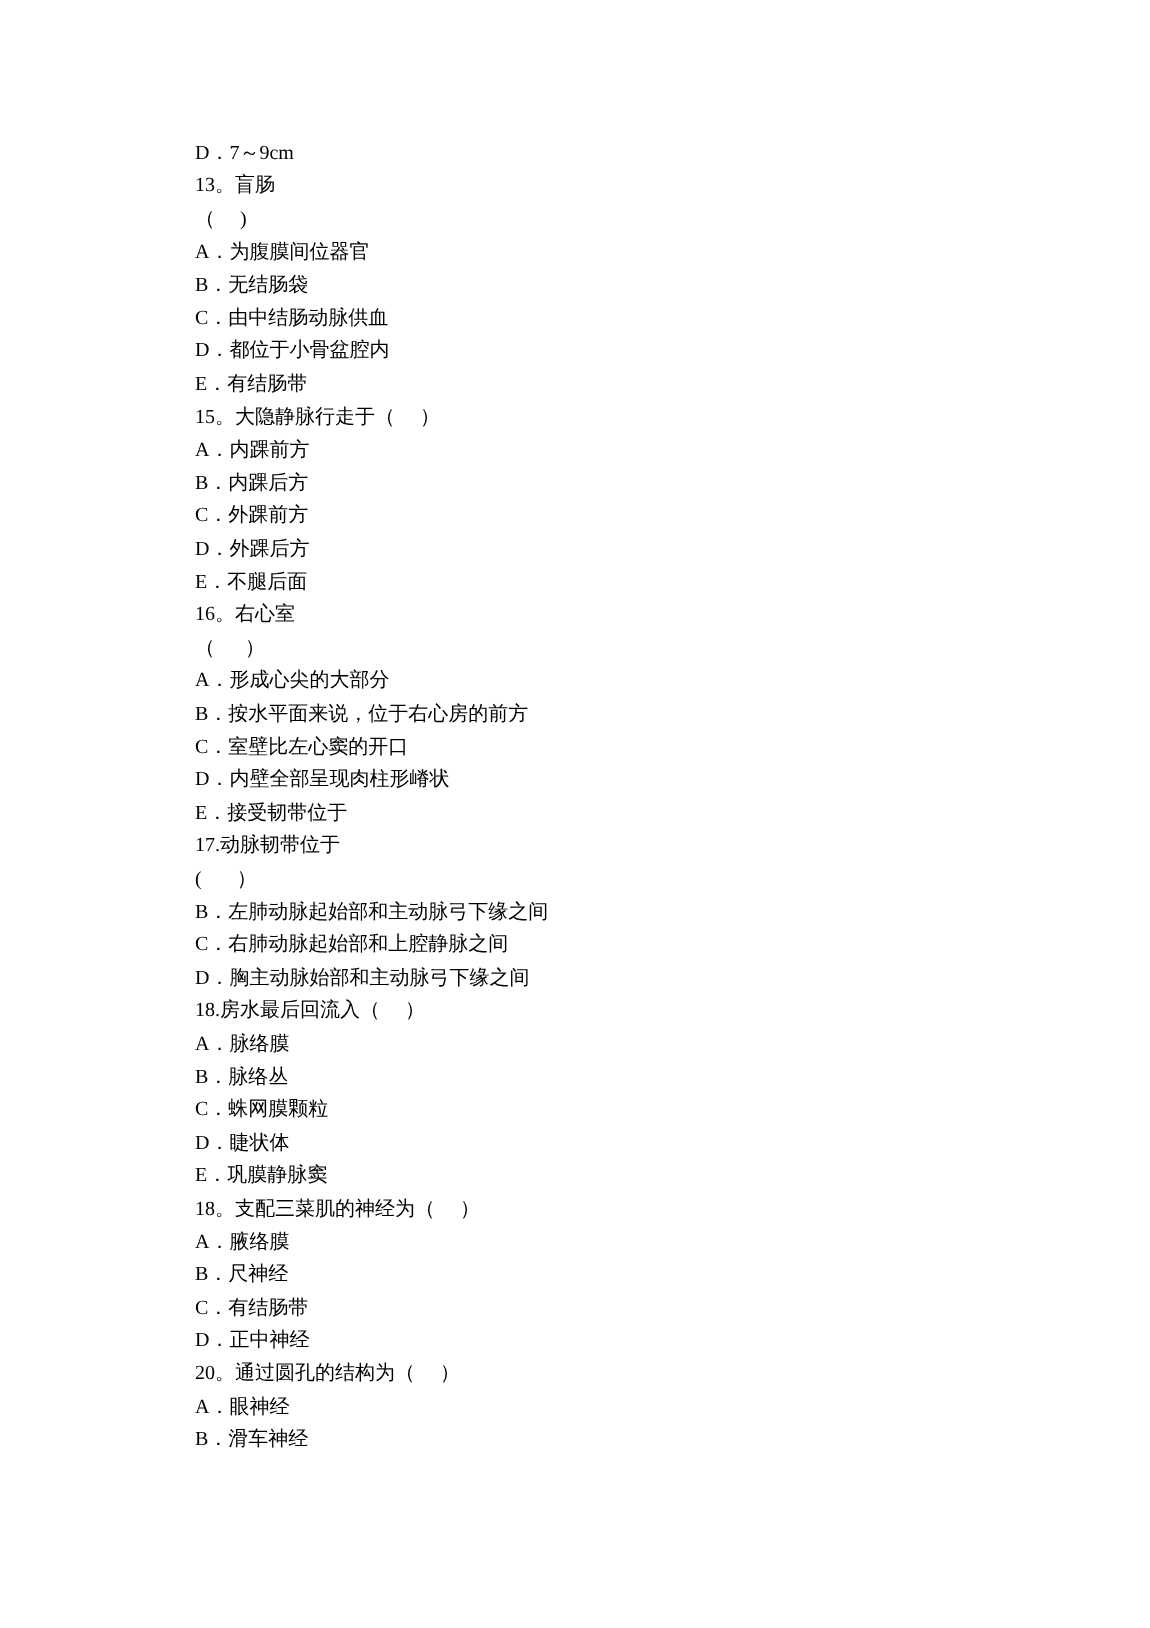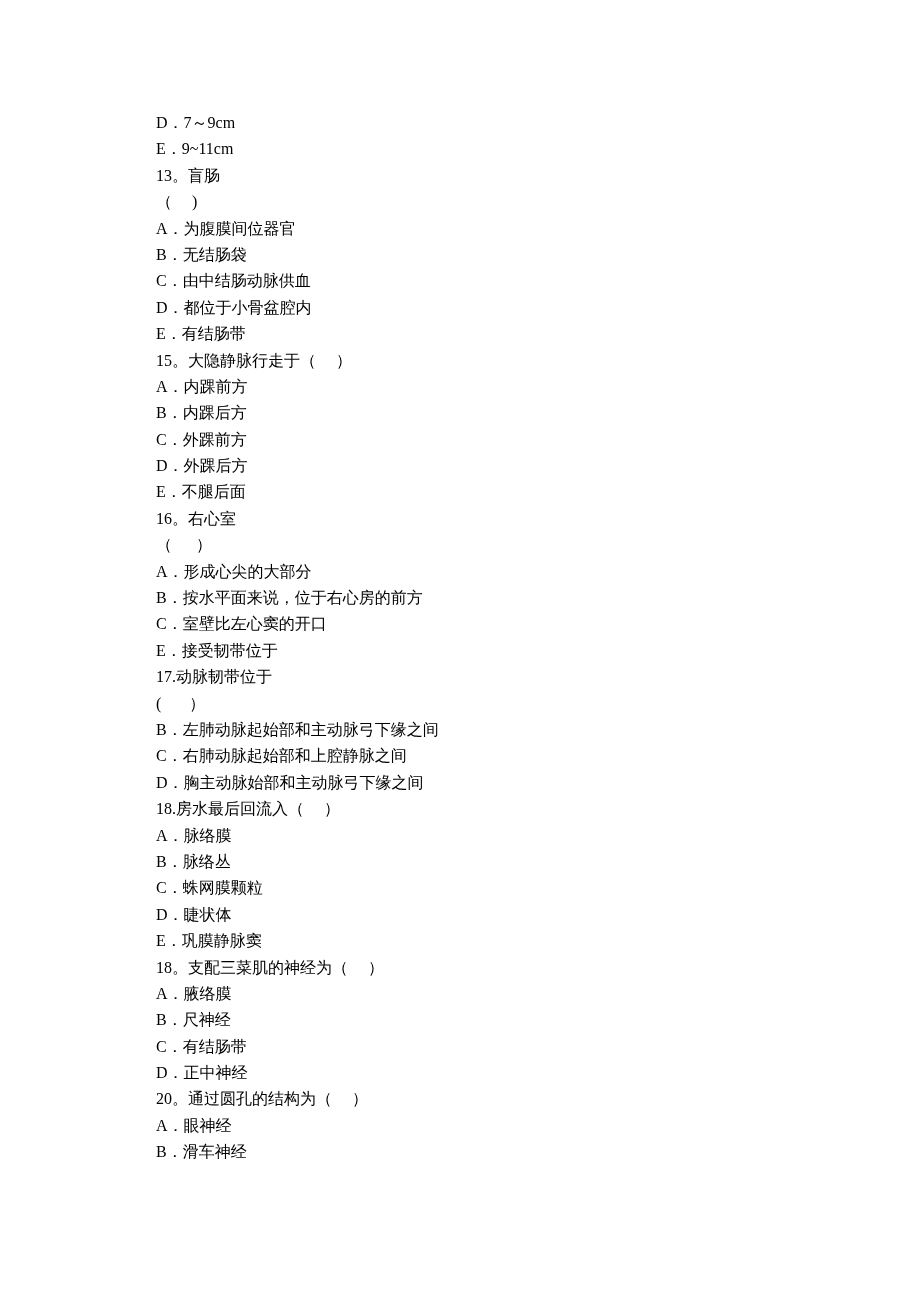--- a/index.html
+++ b/index.html
@@ -16,39 +16,39 @@
     .line {
       white-space: pre;
       margin-left: 36px;
     }
   </style>
 </head>
 <body>
 
 <div id="content">
     <div class="line">D．7～9cm</div>
-    <div class="line">E．9~11cm</div>
     <div class="line">13。盲肠</div>
     <div class="line">（     )</div>
     <div class="line">A．为腹膜间位器官</div>
     <div class="line">B．无结肠袋</div>
     <div class="line">C．由中结肠动脉供血</div>
     <div class="line">D．都位于小骨盆腔内</div>
     <div class="line">E．有结肠带</div>
     <div class="line">15。大隐静脉行走于（     ）</div>
     <div class="line">A．内踝前方</div>
     <div class="line">B．内踝后方</div>
     <div class="line">C．外踝前方</div>
     <div class="line">D．外踝后方</div>
     <div class="line">E．不腿后面</div>
     <div class="line">16。右心室</div>
     <div class="line">（      ）</div>
     <div class="line">A．形成心尖的大部分</div>
     <div class="line">B．按水平面来说，位于右心房的前方</div>
     <div class="line">C．室壁比左心窦的开口</div>
+    <div class="line">D．内壁全部呈现肉柱形嵴状</div>
     <div class="line">E．接受韧带位于</div>
     <div class="line">17.动脉韧带位于</div>
     <div class="line">(       ）</div>
     <div class="line">B．左肺动脉起始部和主动脉弓下缘之间</div>
     <div class="line">C．右肺动脉起始部和上腔静脉之间</div>
     <div class="line">D．胸主动脉始部和主动脉弓下缘之间</div>
     <div class="line">18.房水最后回流入（     ）</div>
     <div class="line">A．脉络膜</div>
     <div class="line">B．脉络丛</div>
     <div class="line">C．蛛网膜颗粒</div>

